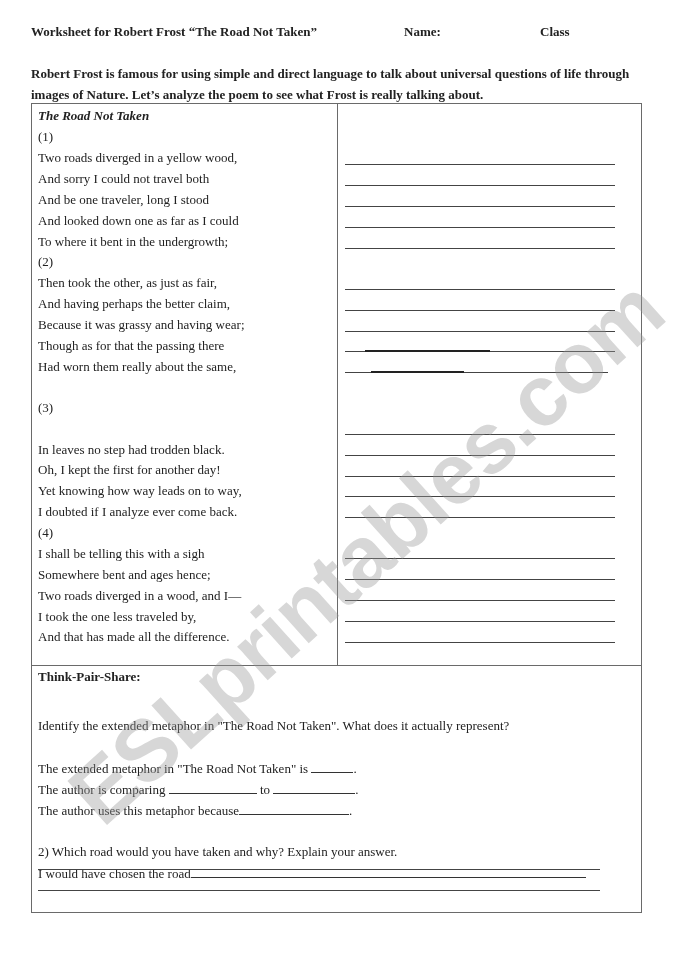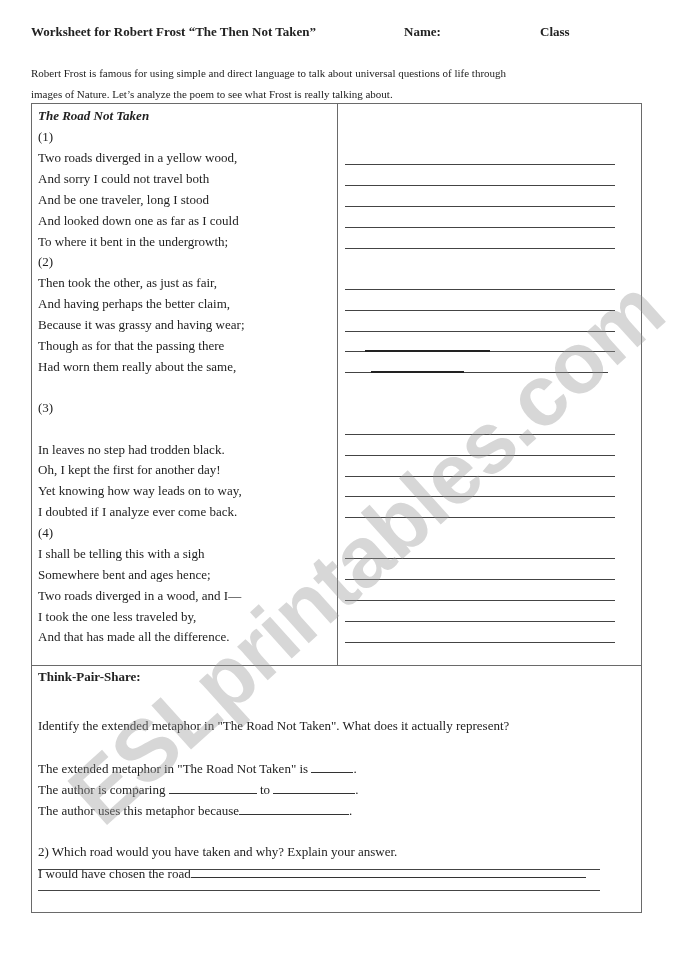--- a/index.html
+++ b/index.html
@@ -26,22 +26,23 @@
     }
     .header .title { position: absolute; left: 0; top: 0; }
     .header .name  { position: absolute; left: 373px; top: 0; }
     .header .class { position: absolute; left: 509px; top: 0; }
 
     .intro {
       position: absolute;
       top: 63px;
       left: 31px;
       width: 620px;
-      font-size: 11px;
+      font-size: 13px;
       line-height: 21px;
+      font-weight: bold;
     }
 
     .table {
       position: absolute;
       left: 31px;
       top: 103px;
       width: 611px;
       height: 810px;
       border: 1px solid #6a6a6a;
       box-sizing: border-box;
@@ -152,21 +153,21 @@
       transform-origin: 0 0;
       white-space: nowrap;
       letter-spacing: -1px;
       translate: 20px 330px;
     }
   </style>
 </head>
 <body>
 
 <div class="header">
-  <span class="title">Worksheet for Robert Frost “The Then Not Taken”</span>
+  <span class="title">Worksheet for Robert Frost “The Road Not Taken”</span>
   <span class="name">Name:</span>
   <span class="class">Class</span>
 </div>
 
 <div class="intro">
   <div>Robert Frost is famous for using simple and direct language to talk about universal questions of life through</div>
   <div>images of Nature. Let’s analyze the poem to see what Frost is really talking about.</div>
 </div>
 
 <div class="table">

